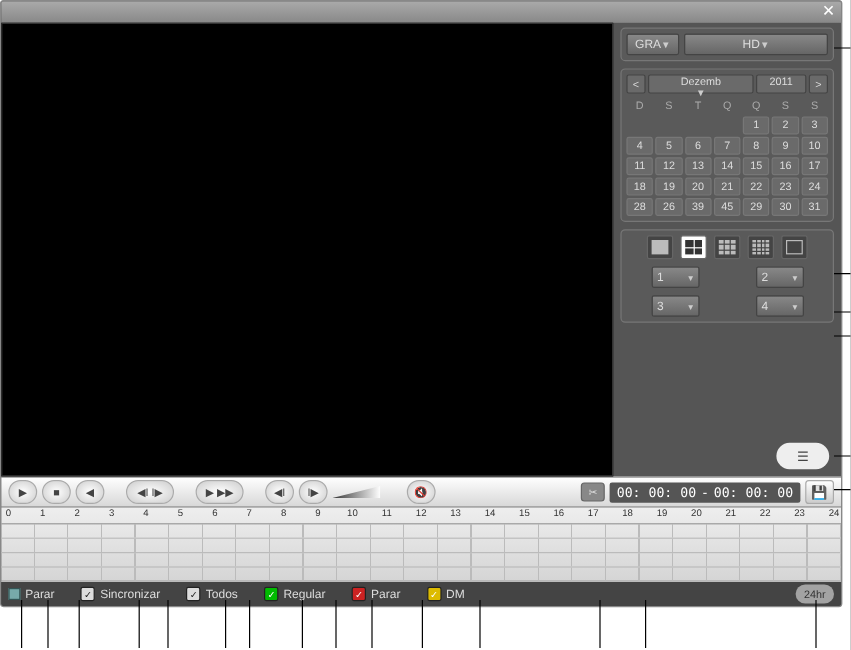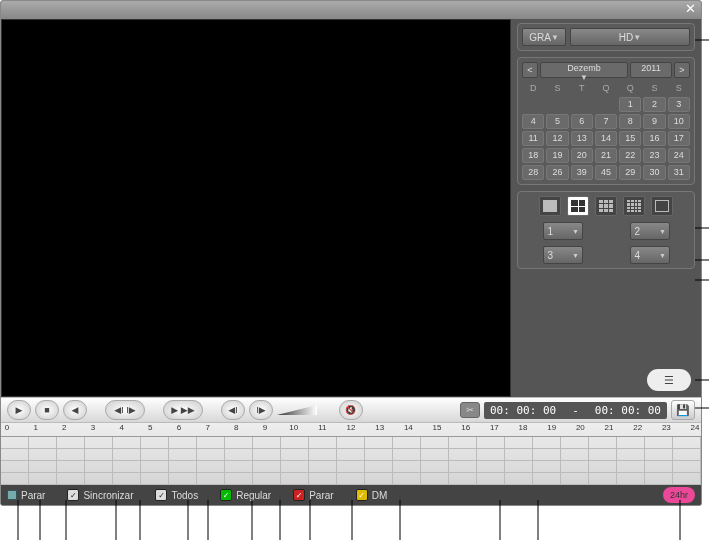--- a/index.html
+++ b/index.html
@@ -212,21 +212,21 @@
   }
   .spacer { flex: 1; }
   .time-box {
     background: #555;
     color: #fff;
     font-size: 11px;
     padding: 2px 6px;
     border-radius: 2px;
     font-family: monospace;
     display: flex;
-    gap: 16px;
+    gap: 4px;
     align-items: center;
   }
   .cut-box {
     background: #888;
     color: #ddd;
     padding: 2px 5px;
     border-radius: 3px;
     font-size: 9px;
     border: 1px solid #666;
   }
@@ -285,21 +285,21 @@
     font-size: 9px;
     color: #fff;
   }
   .chk-box.checked::after { content: "✓"; font-size: 8px; }
   .cb-white { background: #ddd; color: #222; }
   .cb-green { background: #0b0; }
   .cb-red { background: #c22; }
   .cb-yellow { background: #db0; }
   .pill {
     margin-left: auto;
-    background: #ec4899;
+    background: #a3a3a3;
     color: #333;
     border-radius: 8px;
     padding: 3px 7px;
     font-size: 9px;
   }
   .status-square {
     width: 10px; height: 10px;
     background: #7aa;
     border: 1px solid #355;
   }

